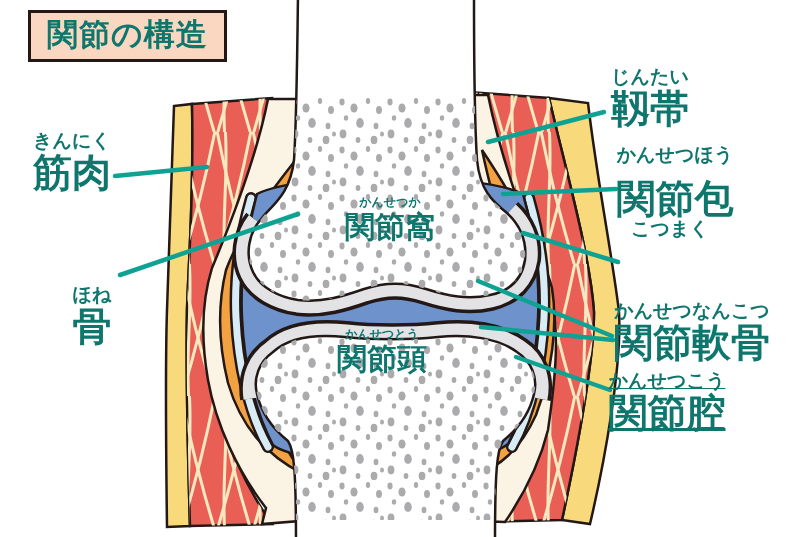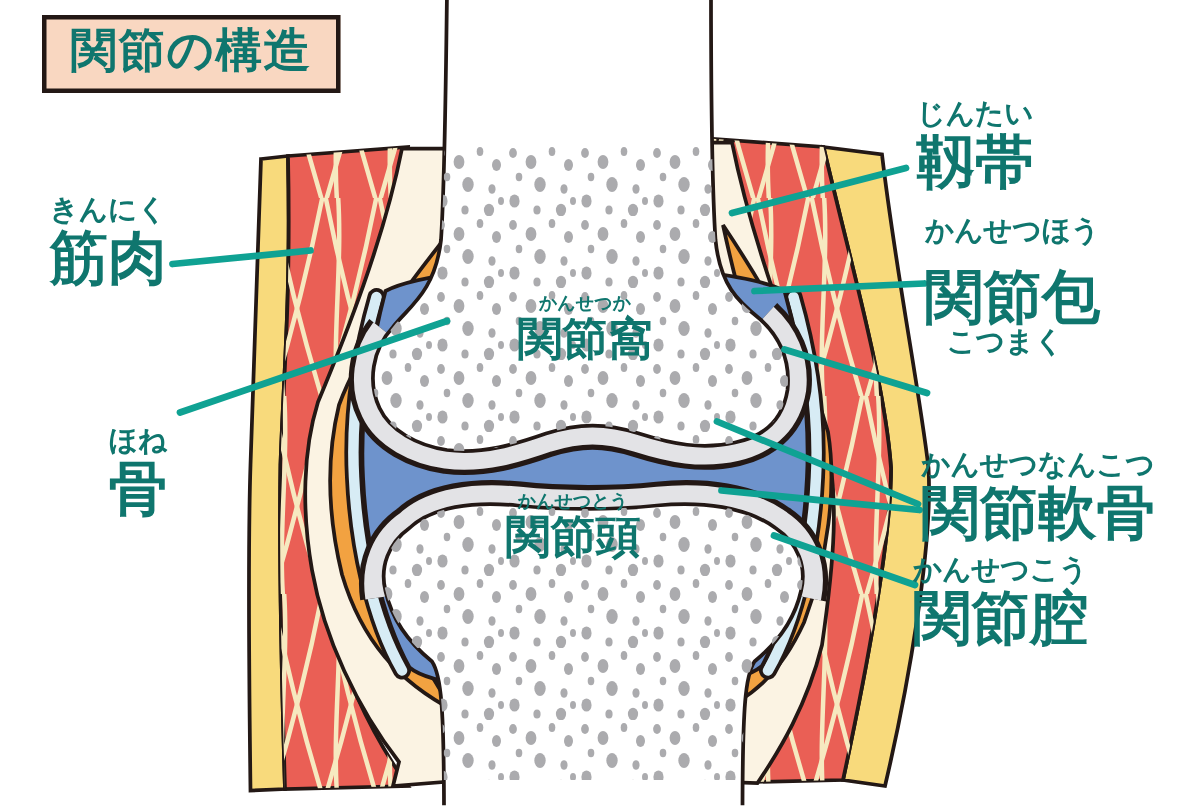--- a/index.html
+++ b/index.html
@@ -129,21 +129,21 @@
     <span class="furigana">かんせつほう</span>
     <span class="main">関節包</span>
   </div>
   <div class="label" style="left:622px;top:218px;width:96px;">
     <span class="furigana">こつまく</span>
   </div>
   <div class="label" style="left:608px;top:300px;width:168px;">
     <span class="furigana">かんせつなんこつ</span>
     <span class="main">関節軟骨</span>
   </div>
-  <div class="label" style="left:600px;top:370px;width:134px;">
+  <div class="label" style="left:600px;top:370px;width:134px;text-decoration:underline;">
     <span class="furigana">かんせつこう</span>
     <span class="main">関節腔</span>
   </div>
 
   <div class="label label-inner" style="left:300px;top:196px;width:180px;">
     <span class="furigana">かんせつか</span>
     <span class="main">関節窩</span>
   </div>
   <div class="label label-inner" style="left:292px;top:328px;width:180px;">
     <span class="furigana">かんせつとう</span>

